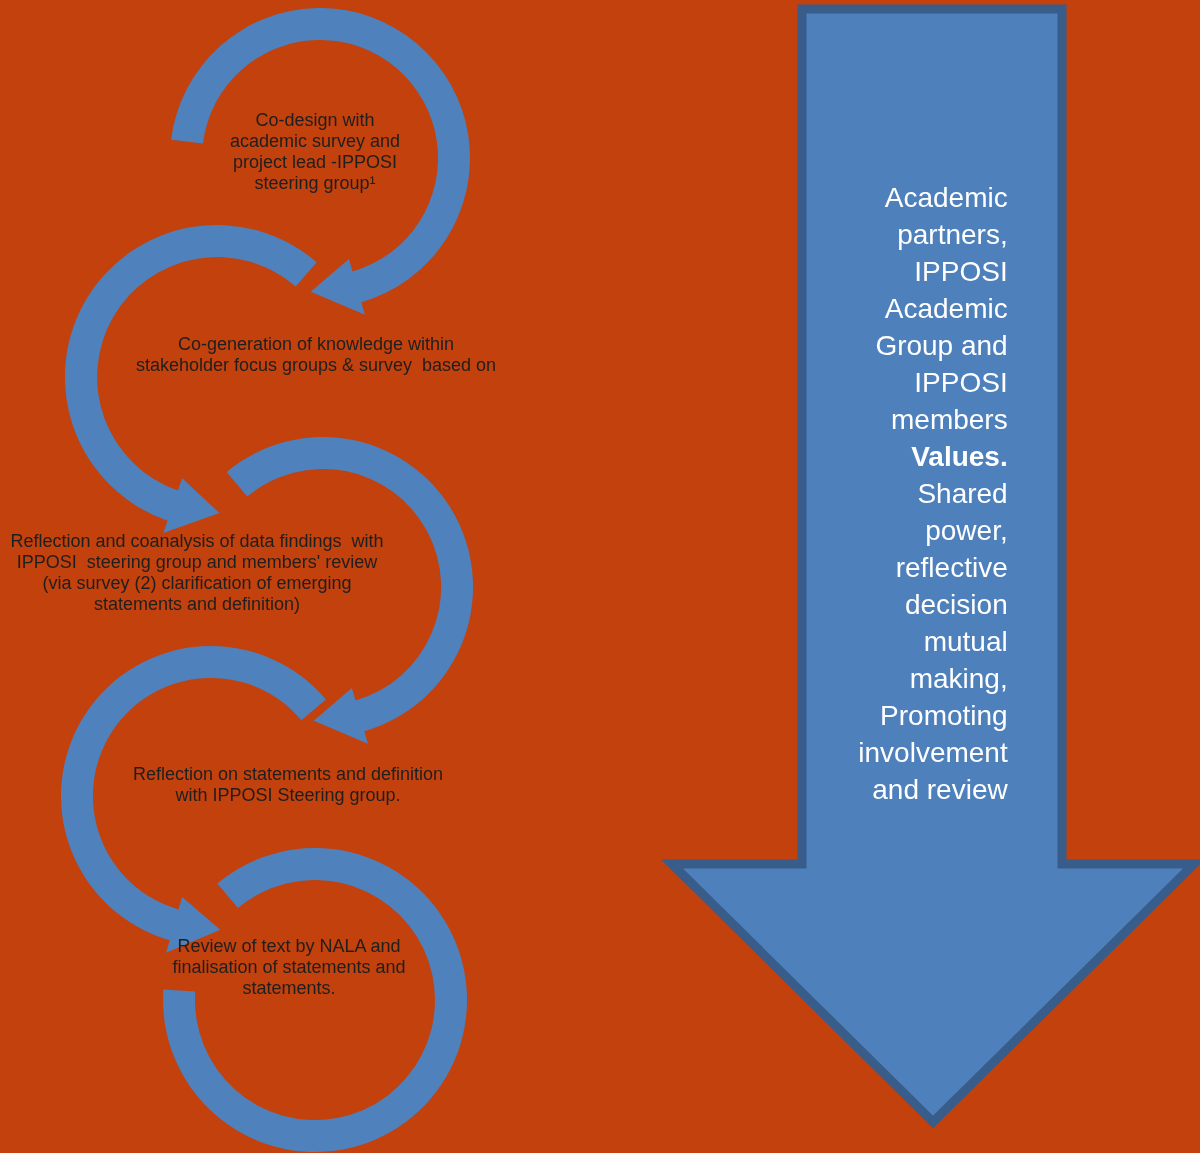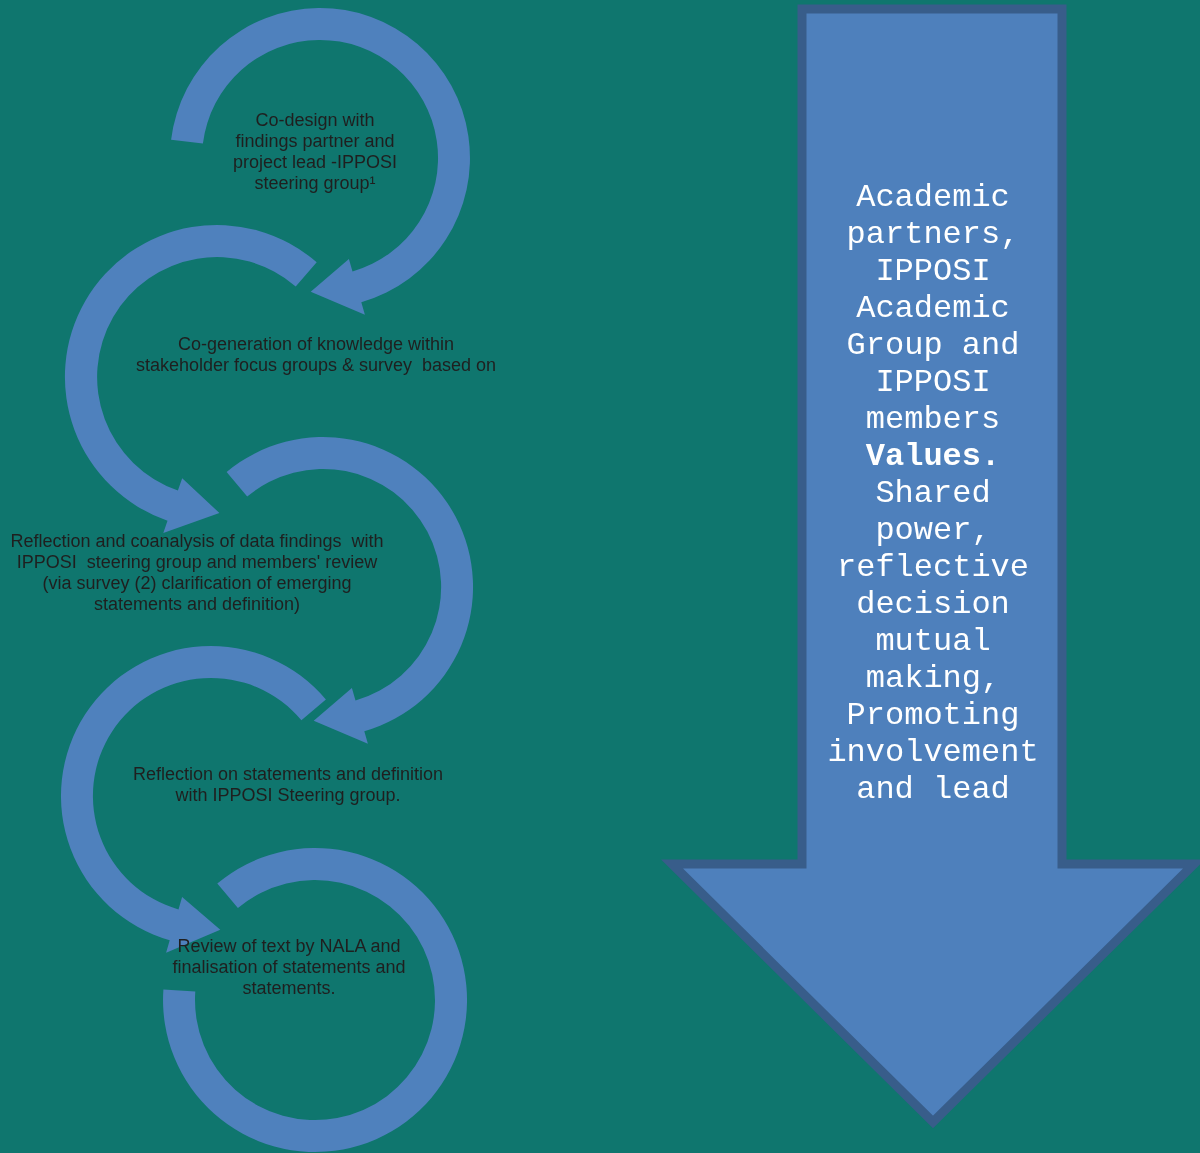--- a/index.html
+++ b/index.html
@@ -1,22 +1,22 @@
 <!DOCTYPE html>
 <html><head>
 <meta charset="utf-8">
 <style>
   html,body{margin:0;padding:0;background:#ffffff;}
-  .canvas{position:relative;width:1200px;height:1153px;background:#0f766e;overflow:hidden;}
+  .canvas{position:relative;width:1200px;height:1153px;background:#c2410c;overflow:hidden;}
   .shapes{position:absolute;left:0;top:0;}
   .step{position:absolute;transform:translateX(-50%);text-align:center;
         font-family:"Liberation Sans",sans-serif;font-size:18px;line-height:21px;color:#1f1f1f;}
   .step .tl{white-space:pre;}
-  .arrow-label{position:absolute;transform:translateX(-50%);text-align:center;
-        font-family:Liberation Mono, monospace;font-size:32px;line-height:37px;color:#ffffff;}
+  .arrow-label{position:absolute;transform:translateX(-50%);text-align:right;
+        font-family:Liberation Sans, sans-serif;font-size:28px;line-height:37px;color:#ffffff;}
   .arrow-label .tl{white-space:pre;}
   .tl.bold{font-weight:bold;}
 </style>
 </head>
 <body style="background: rgb(255, 255, 255);">
 
 <div class="canvas">
 
   <svg class="shapes" width="1200" height="1153" viewBox="0 0 1200 1153">
     <g id="rings">
@@ -24,21 +24,21 @@
         <path d="M 316.7 262.3 A 152 152 0 1 0 167.5 520.7 L 163.3 533.0 L 219.4 513.0 L 182.2 478.2 L 177.9 490.5 A 120 120 0 1 1 295.7 286.4 Z" fill="#4F81BD"></path>
         <path d="M 226.6 472.1 A 150 150 0 1 1 364.3 731.2 L 367.9 743.7 L 313.7 720.7 L 351.9 687.9 L 355.5 700.4 A 118 118 0 1 0 247.2 496.6 Z" fill="#4F81BD"></path>
         <path d="M 325.9 699.6 A 150 150 0 1 0 169.7 940.2 L 166.1 952.7 L 220.3 929.7 L 182.1 896.9 L 178.5 909.4 A 118 118 0 1 1 301.4 720.2 Z" fill="#4F81BD"></path>
         <path d="M 217.3 883.6 A 152 152 0 1 1 163.4 989.4 L 195.3 991.6 A 120 120 0 1 0 237.9 908.1 Z" fill="#4F81BD"></path>
       </g>
     <path id="bigArrow" d="M802 9 L1062 9 L1062 864 L1194 864 L933 1122 L672 864 L802 864 Z" stroke-width="9" fill="#4E80BC" stroke="#385D8A"></path>
   </svg>
 
   <div class="step s1" style="left: 315px; top: 110px; color: rgb(31, 31, 31);">
       <div class="tl">Co-design with</div>
-      <div class="tl">findings partner and</div>
+      <div class="tl">academic survey and</div>
       <div class="tl">project lead -IPPOSI</div>
       <div class="tl">steering group¹</div>
     </div>
   <div class="step s2" style="left: 316px; top: 334px; color: rgb(31, 31, 31);">
       <div class="tl">Co-generation of knowledge within</div>
       <div class="tl">stakeholder focus groups &amp; survey  based on</div>
     </div>
   <div class="step s3" style="left: 197px; top: 531px; color: rgb(31, 31, 31);">
       <div class="tl">Reflection and coanalysis of data findings  with</div>
       <div class="tl">IPPOSI  steering group and members' review</div>
@@ -65,16 +65,16 @@
       <div class="tl">members</div>
       <div class="tl bold">Values.</div>
       <div class="tl">Shared</div>
       <div class="tl">power,</div>
       <div class="tl">reflective</div>
       <div class="tl">decision</div>
       <div class="tl">mutual</div>
       <div class="tl">making,</div>
       <div class="tl">Promoting</div>
       <div class="tl">involvement</div>
-      <div class="tl">and lead</div>
+      <div class="tl">and review</div>
     </div>
 
 </div>
 
 </body></html>

